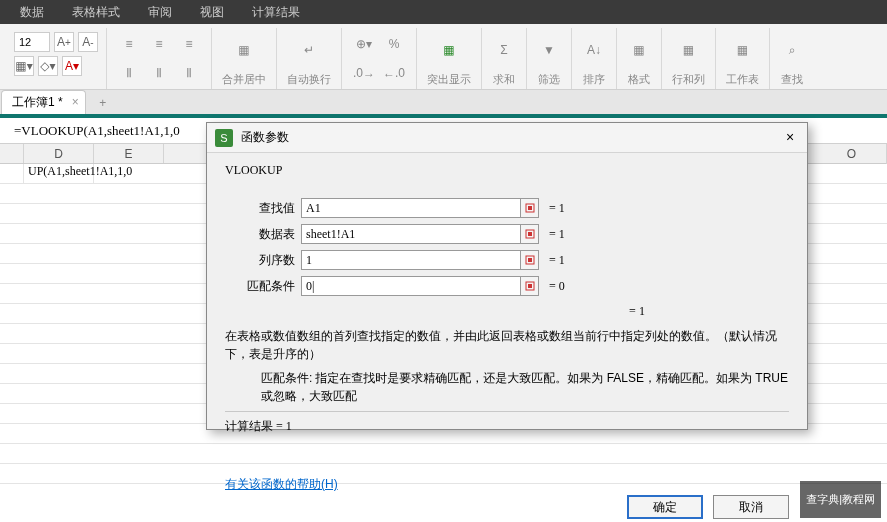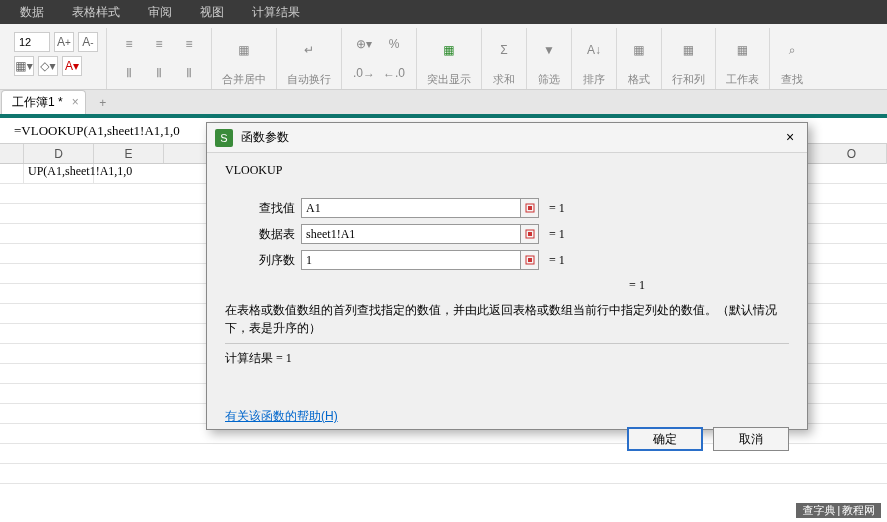--- a/index.html
+++ b/index.html
@@ -53,21 +53,21 @@
 .desc { font-size: 12px; font-family: "SimSun"; line-height: 1.5; margin: 6px 0; }
 .desc2 { padding-left: 36px; }
 .hr { border-top: 1px solid #c8c8c8; margin: 6px 0; }
 .calc-result { font-family: "SimSun"; font-size: 12px; margin-bottom: 6px; }
 .dlg-footer { display: flex; align-items: center; padding: 0 18px 10px 18px; }
 .helplink { color: #0066cc; text-decoration: underline; font-size: 12px; cursor: pointer; }
 .spacer { flex: 1; }
 .dbtn { width: 76px; height: 24px; border: 1px solid #888; background: #f4f4f4; margin-left: 10px; font-size: 12px; cursor: pointer; margin-top: 46px; }
 .dbtn.primary { border: 2px solid #2a6fc9; }
 
-.watermark { position: absolute; right: 6px; bottom: 4px; color: #fff; background: rgba(0,0,0,.6); padding: 0 6px; font-size: 11px; pointer-events: none; font-family: Liberation Mono, monospace; }
+.watermark { position: absolute; right: 6px; bottom: 4px; color: #fff; background: rgba(0,0,0,.6); padding: 11px 6px; font-size: 11px; pointer-events: none; }
 </style>
 </head>
 <body>
 
 <div class="menubar">
   <span>数据</span>
   <span>表格样式</span>
   <span>审阅</span>
   <span>视图</span>
   <span>计算结果</span>
@@ -249,23 +249,38 @@
       <div class="arglabel">列序数</div>
       <input class="arginput" value="1" style="">
       <span class="argref">
           <svg viewBox="0 0 10 10">
             <rect x="1" y="1" width="8" height="8" fill="none" stroke="#c33" stroke-width="1"></rect>
             <rect x="3" y="3" width="4" height="4" fill="#c33"></rect>
           </svg>
         </span>
       <div class="argresult">= 1</div>
     </div>
+    <div class="argrow">
+      <div class="arglabel">匹配条件</div>
+      <input class="arginput" value="0|" style="">
+      <span class="argref">
+          <svg viewBox="0 0 10 10">
+            <rect x="1" y="1" width="8" height="8" fill="none" stroke="#c33" stroke-width="1"></rect>
+            <rect x="3" y="3" width="4" height="4" fill="#c33"></rect>
+          </svg>
+        </span>
+      <div class="argresult">= 0</div>
+    </div>
 
     <div class="formula-result">= 1</div>
     <div class="desc">在表格或数值数组的首列查找指定的数值，并由此返回表格或数组当前行中指定列处的数值。（默认情况下，表是升序的）</div>
+    <div class="desc desc2">
+      <span>匹配条件:</span>
+      <span>指定在查找时是要求精确匹配，还是大致匹配。如果为 FALSE，精确匹配。如果为 TRUE 或忽略，大致匹配</span>
+    </div>
     <div class="hr"></div>
     <div class="calc-result">计算结果 = 1</div>
   </div>
   <div class="dlg-footer">
     <a class="helplink">有关该函数的帮助(H)</a>
     <div class="spacer"></div>
     <button class="dbtn primary">确定</button>
     <button class="dbtn">取消</button>
   </div>
 </div>

